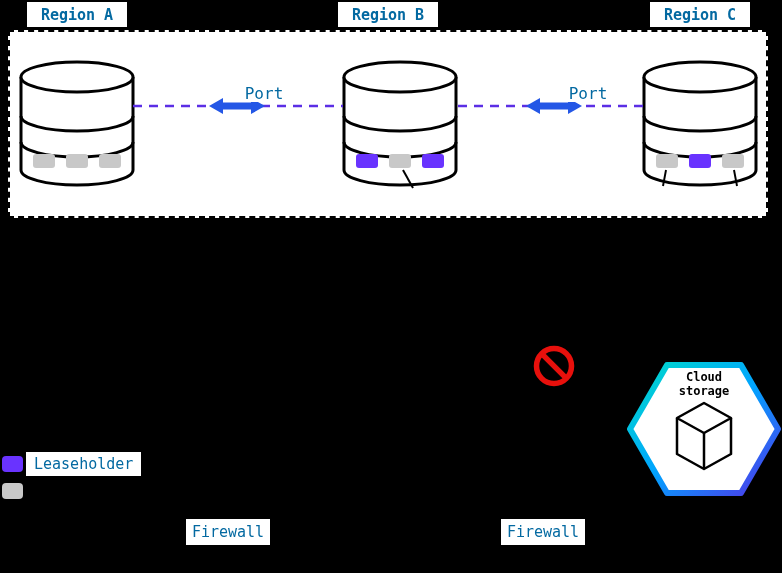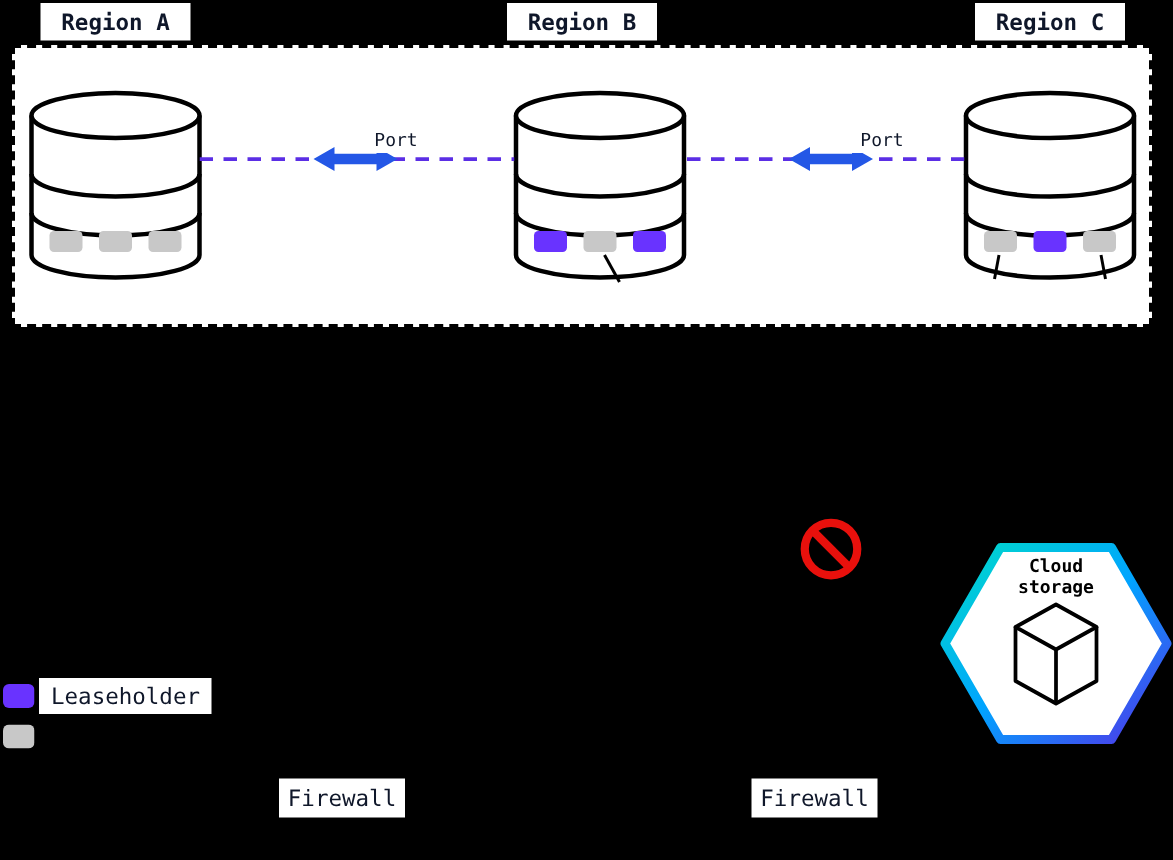--- a/index.html
+++ b/index.html
@@ -9,26 +9,26 @@
     background:#000;
     font-family:"DejaVu Sans Mono", monospace;
     overflow:hidden;
   }
   .abs{position:absolute;}
   .boundary{
     position:absolute;left:8px;top:30px;width:756px;height:184px;
     background:#fff;border:2px dashed #000;box-sizing:content-box;
   }
   .chip{
-    position:absolute;background:#fff;color:#0f172a;
+    position:absolute;background:#fff;color:#0369a1;
     display:flex;align-items:center;justify-content:center;
     white-space:nowrap;
   }
   .region-label{font-weight:bold;font-size:15px;width:100px;height:25px;}
-  .port-label{font-size:12px;width:50px;height:18px;}
+  .port-label{font-size:16px;width:50px;height:18px;}
   .legend-label{font-size:15px;height:24px;padding:0 8px;}
   .firewall-label{font-size:15px;width:84px;height:26px;}
   svg text{
     font-family:"DejaVu Sans Mono", monospace;
     font-weight:bold;font-size:12px;fill:#000;text-anchor:middle;
   }
 </style>
 </head>
 <body>
 

